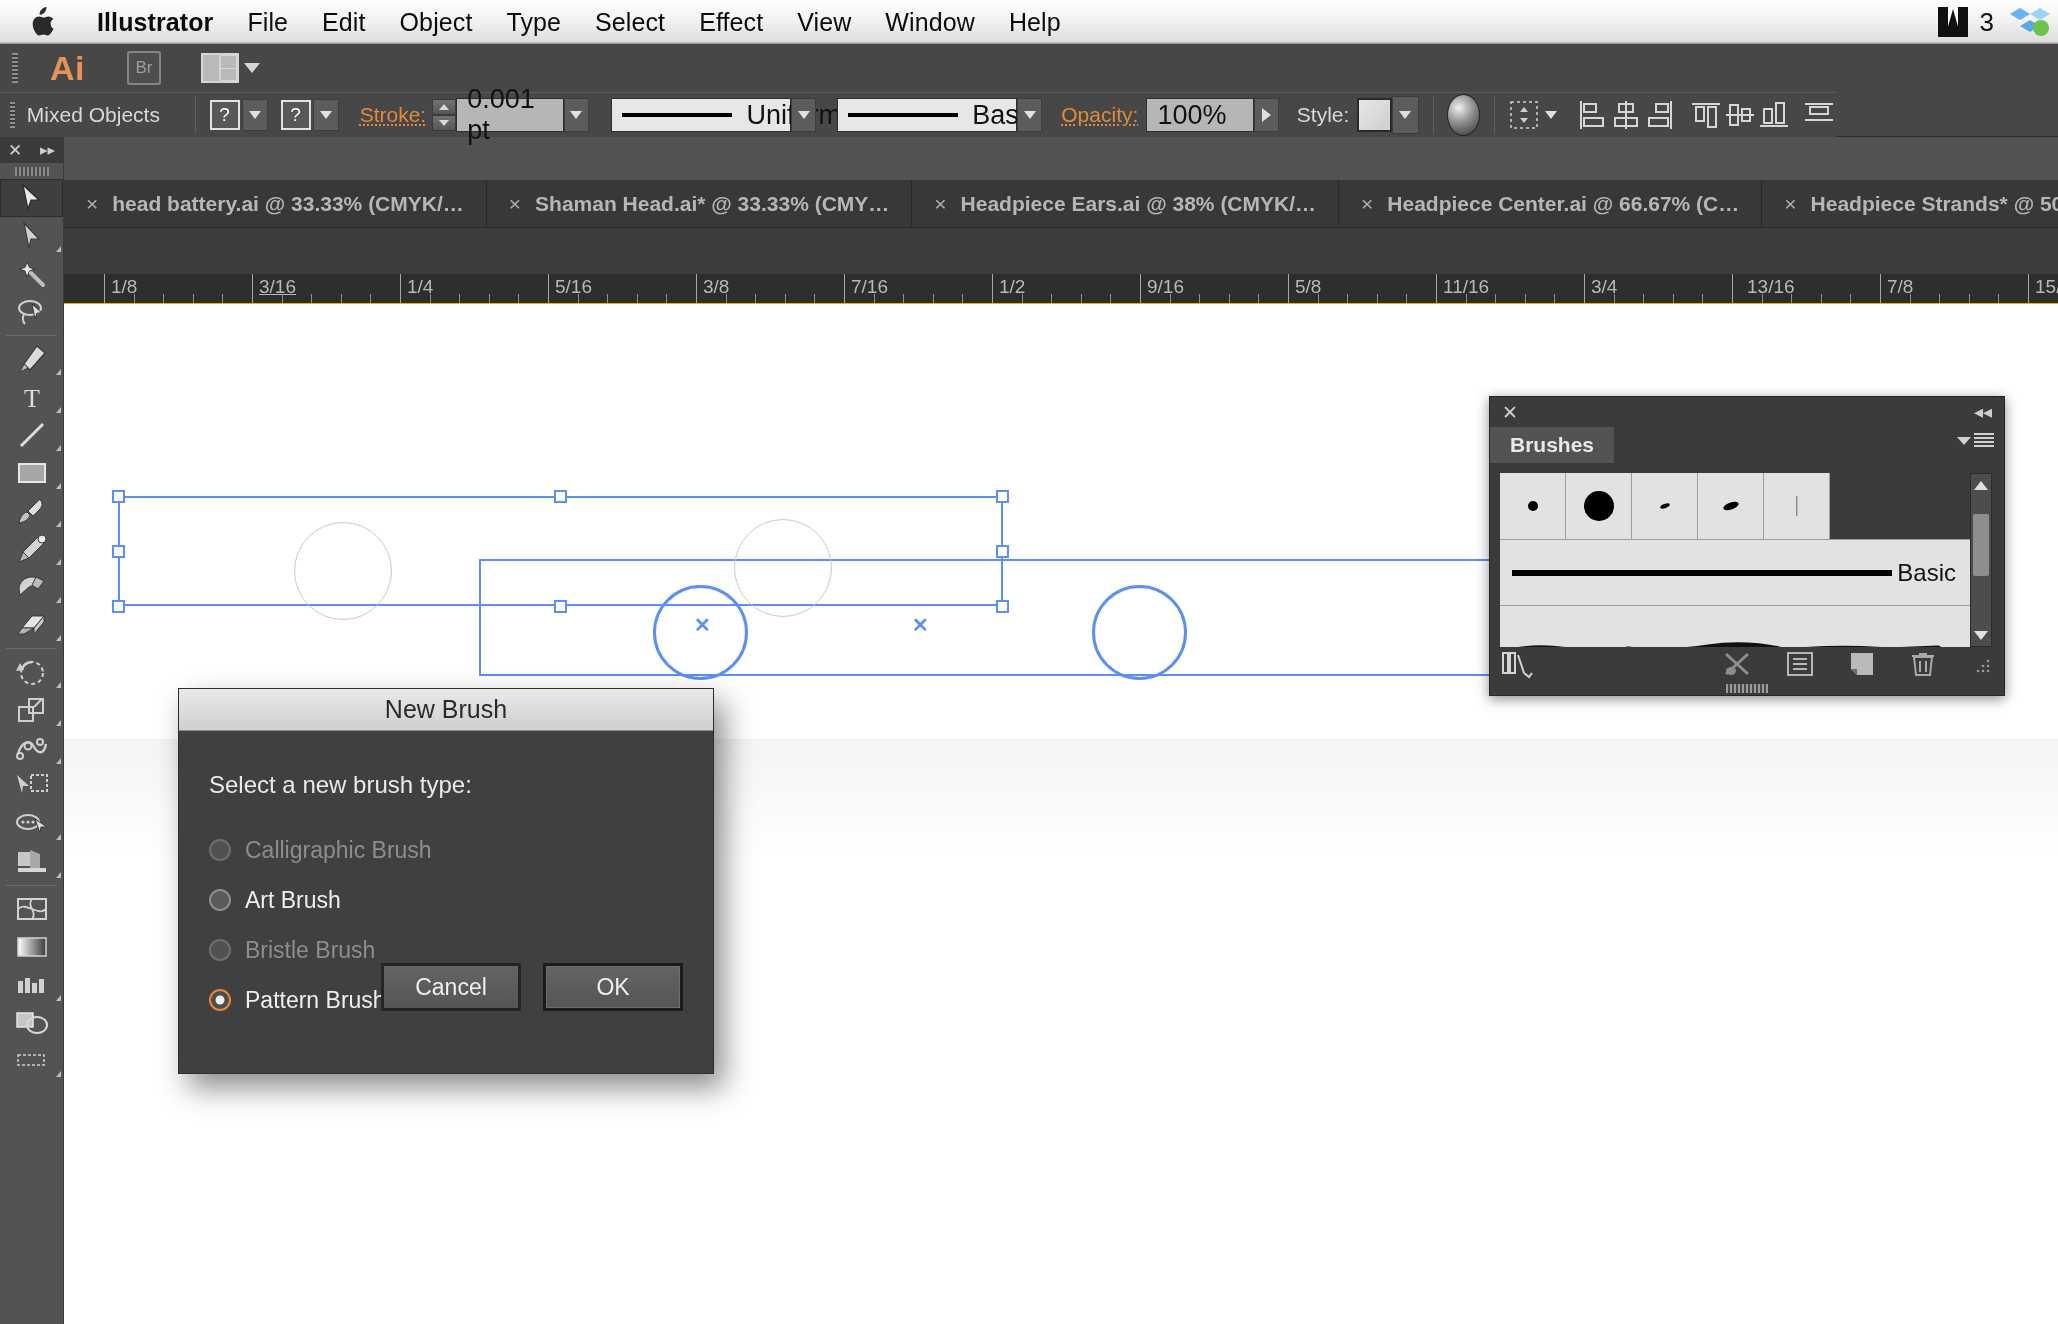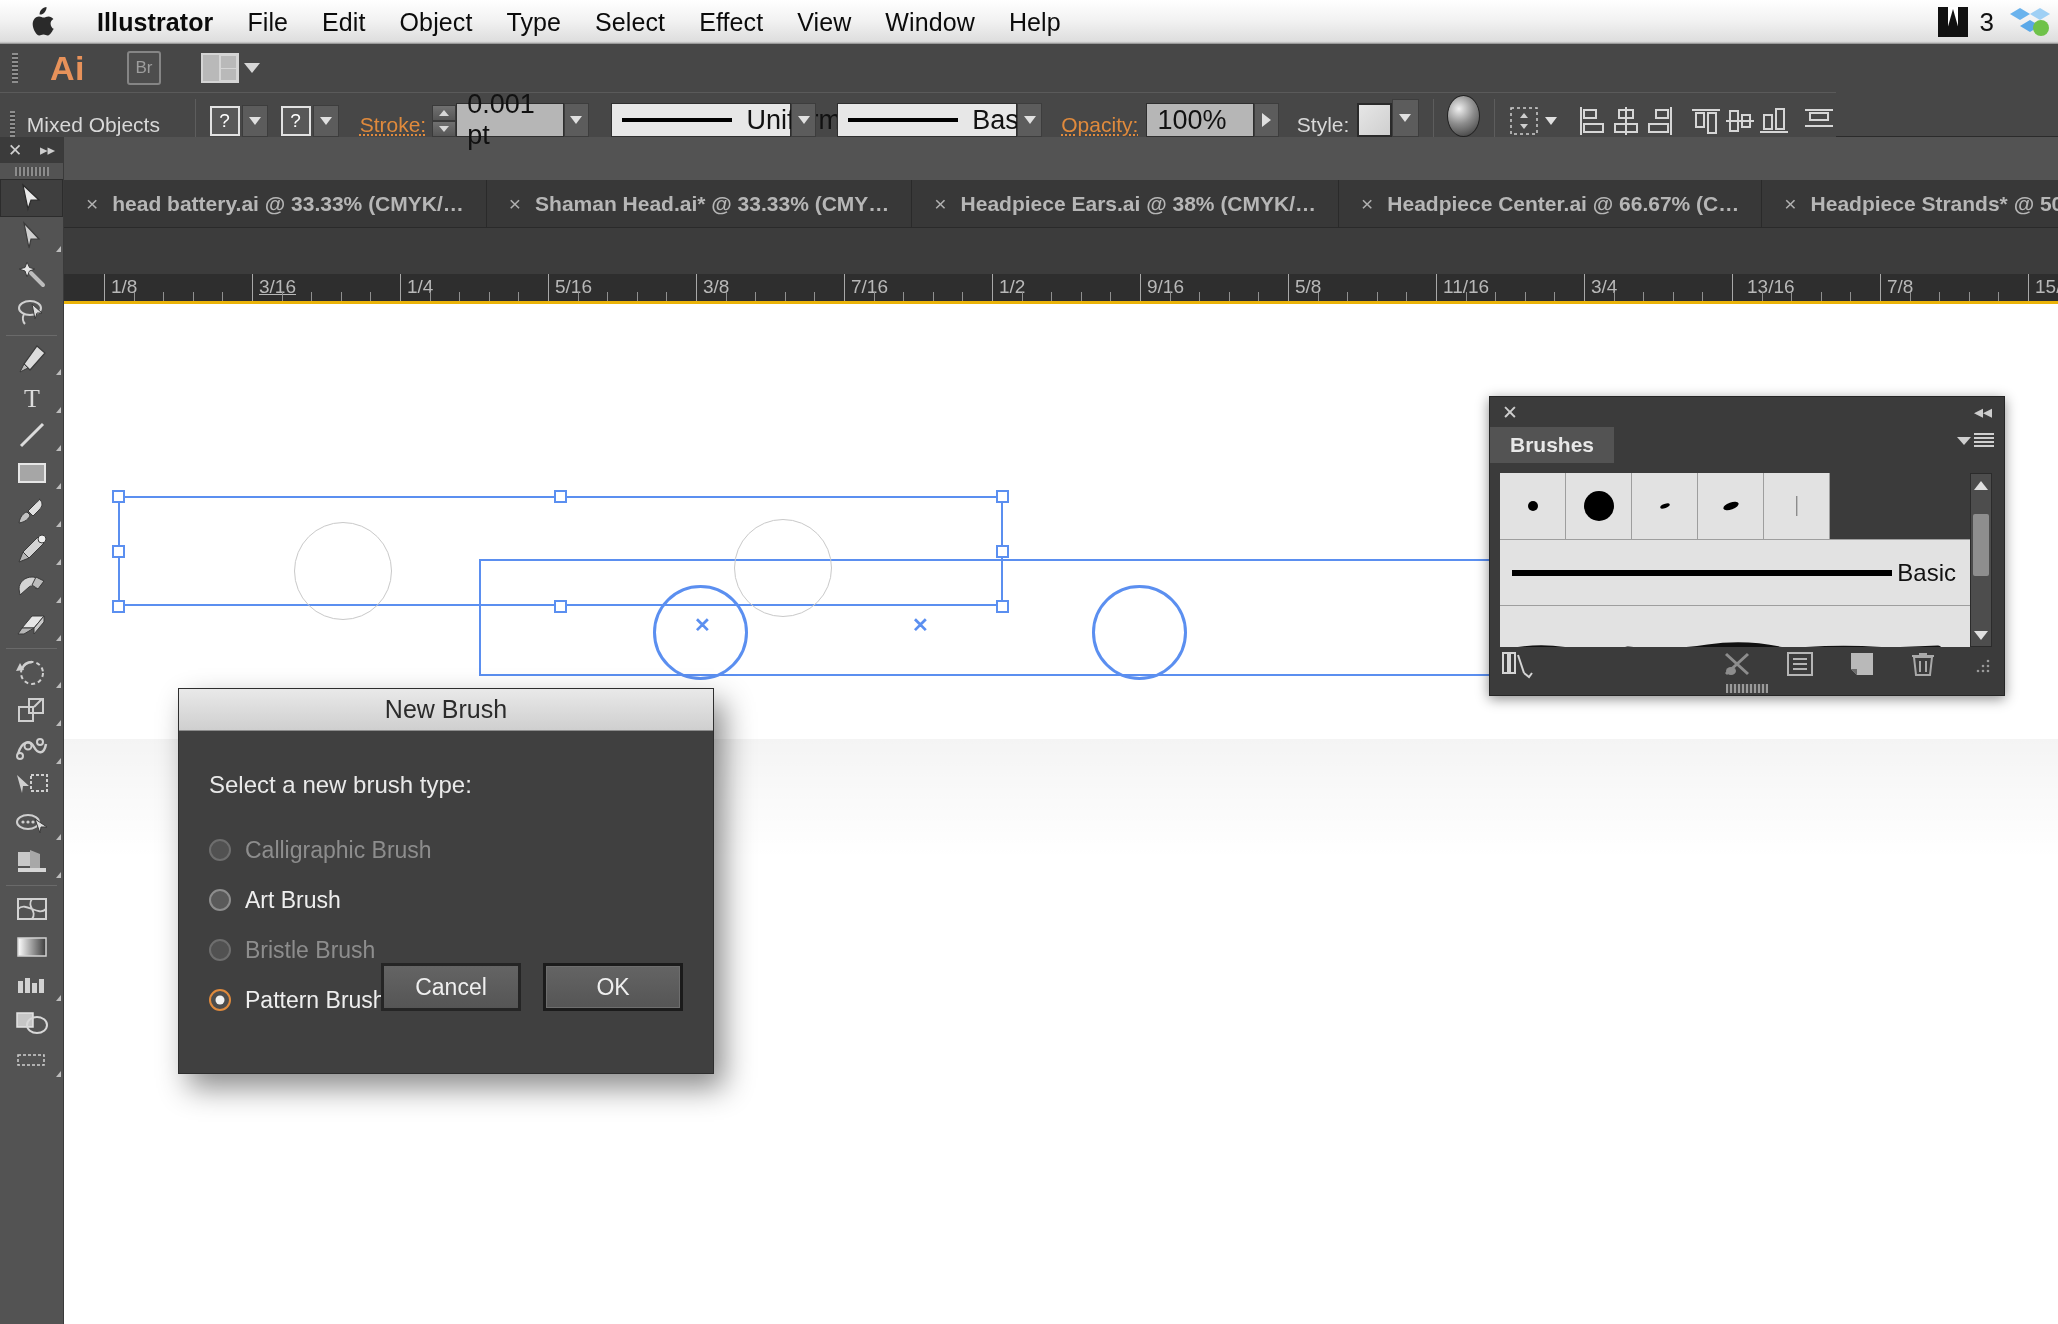--- a/index.html
+++ b/index.html
@@ -60,21 +60,21 @@
   .arrange-icon .r { width: 50%; display:flex; flex-direction:column; }
   .arrange-icon .r span { flex:1; background:#b9b9b9; border:0;}
   .arrange-icon .r span:first-child { border-bottom:1.5px solid #d5d5d5; }
   .caret-dn {
     width:0;height:0;border-left:8px solid transparent;border-right:8px solid transparent;
     border-top:10px solid #d6d6d6;
   }
 
   #ctrlrow {
     position: absolute; left: 0; top: 48px; width: 1836px; height: 45px;
-    background: #474747; display: flex; align-items: flex-end;
+    background: #474747; display: flex; align-items: center;
     border-top: 1px solid #5a5a5a;
   }
   .ctrl-grip {
     width: 6px; height: 26px; margin-left: 10px; margin-right: 12px;
     background-image: repeating-linear-gradient(to bottom,#8e8e8e 0 2px,#3a3a3a 2px 4px);
   }
   .ctrl-label { color: #d8d8d8; font-size: 21px; white-space: nowrap; }
   .ctrl-label.link { color: #e08a3c; text-decoration: underline; text-decoration-style: dotted; }
   .vsep { width:1px; height: 38px; background:#5d5d5d; margin: 0 14px; }
   .qbox {
@@ -166,21 +166,21 @@
   }
   .doctab {
     display:flex; align-items:center; gap:14px; padding: 0 22px;
     border-right: 1px solid #2a2a2a; color:#b6b6b6; font-size:21px;
     font-weight: bold; white-space:nowrap; background:#383838;
   }
   .doctab .tx { font-size: 21px; font-weight: normal; color:#b0b0b0; }
 
   #rulerH {
     position:absolute; left:0; top: 94px; width: 100%; height: 30px;
-    background:#2e2e2e; border-bottom:3px solid #eab308;
+    background:#2e2e2e; border-bottom:1px solid #eab308;
     overflow:hidden;
   }
   .rtick { position:absolute; bottom:0; width:1px; background:#909090; }
   .rtick.major { height: 30px; background:#a8a8a8; }
   .rtick.minor { height: 9px; }
   .rlabel { position:absolute; top: 2px; font-size: 19px; color:#b8b8b8; }
 
   #canvas {
     position:absolute; left: 0; top: 124px; width: 1994px; height: 1020px;
     background: #ffffff; overflow:hidden;

